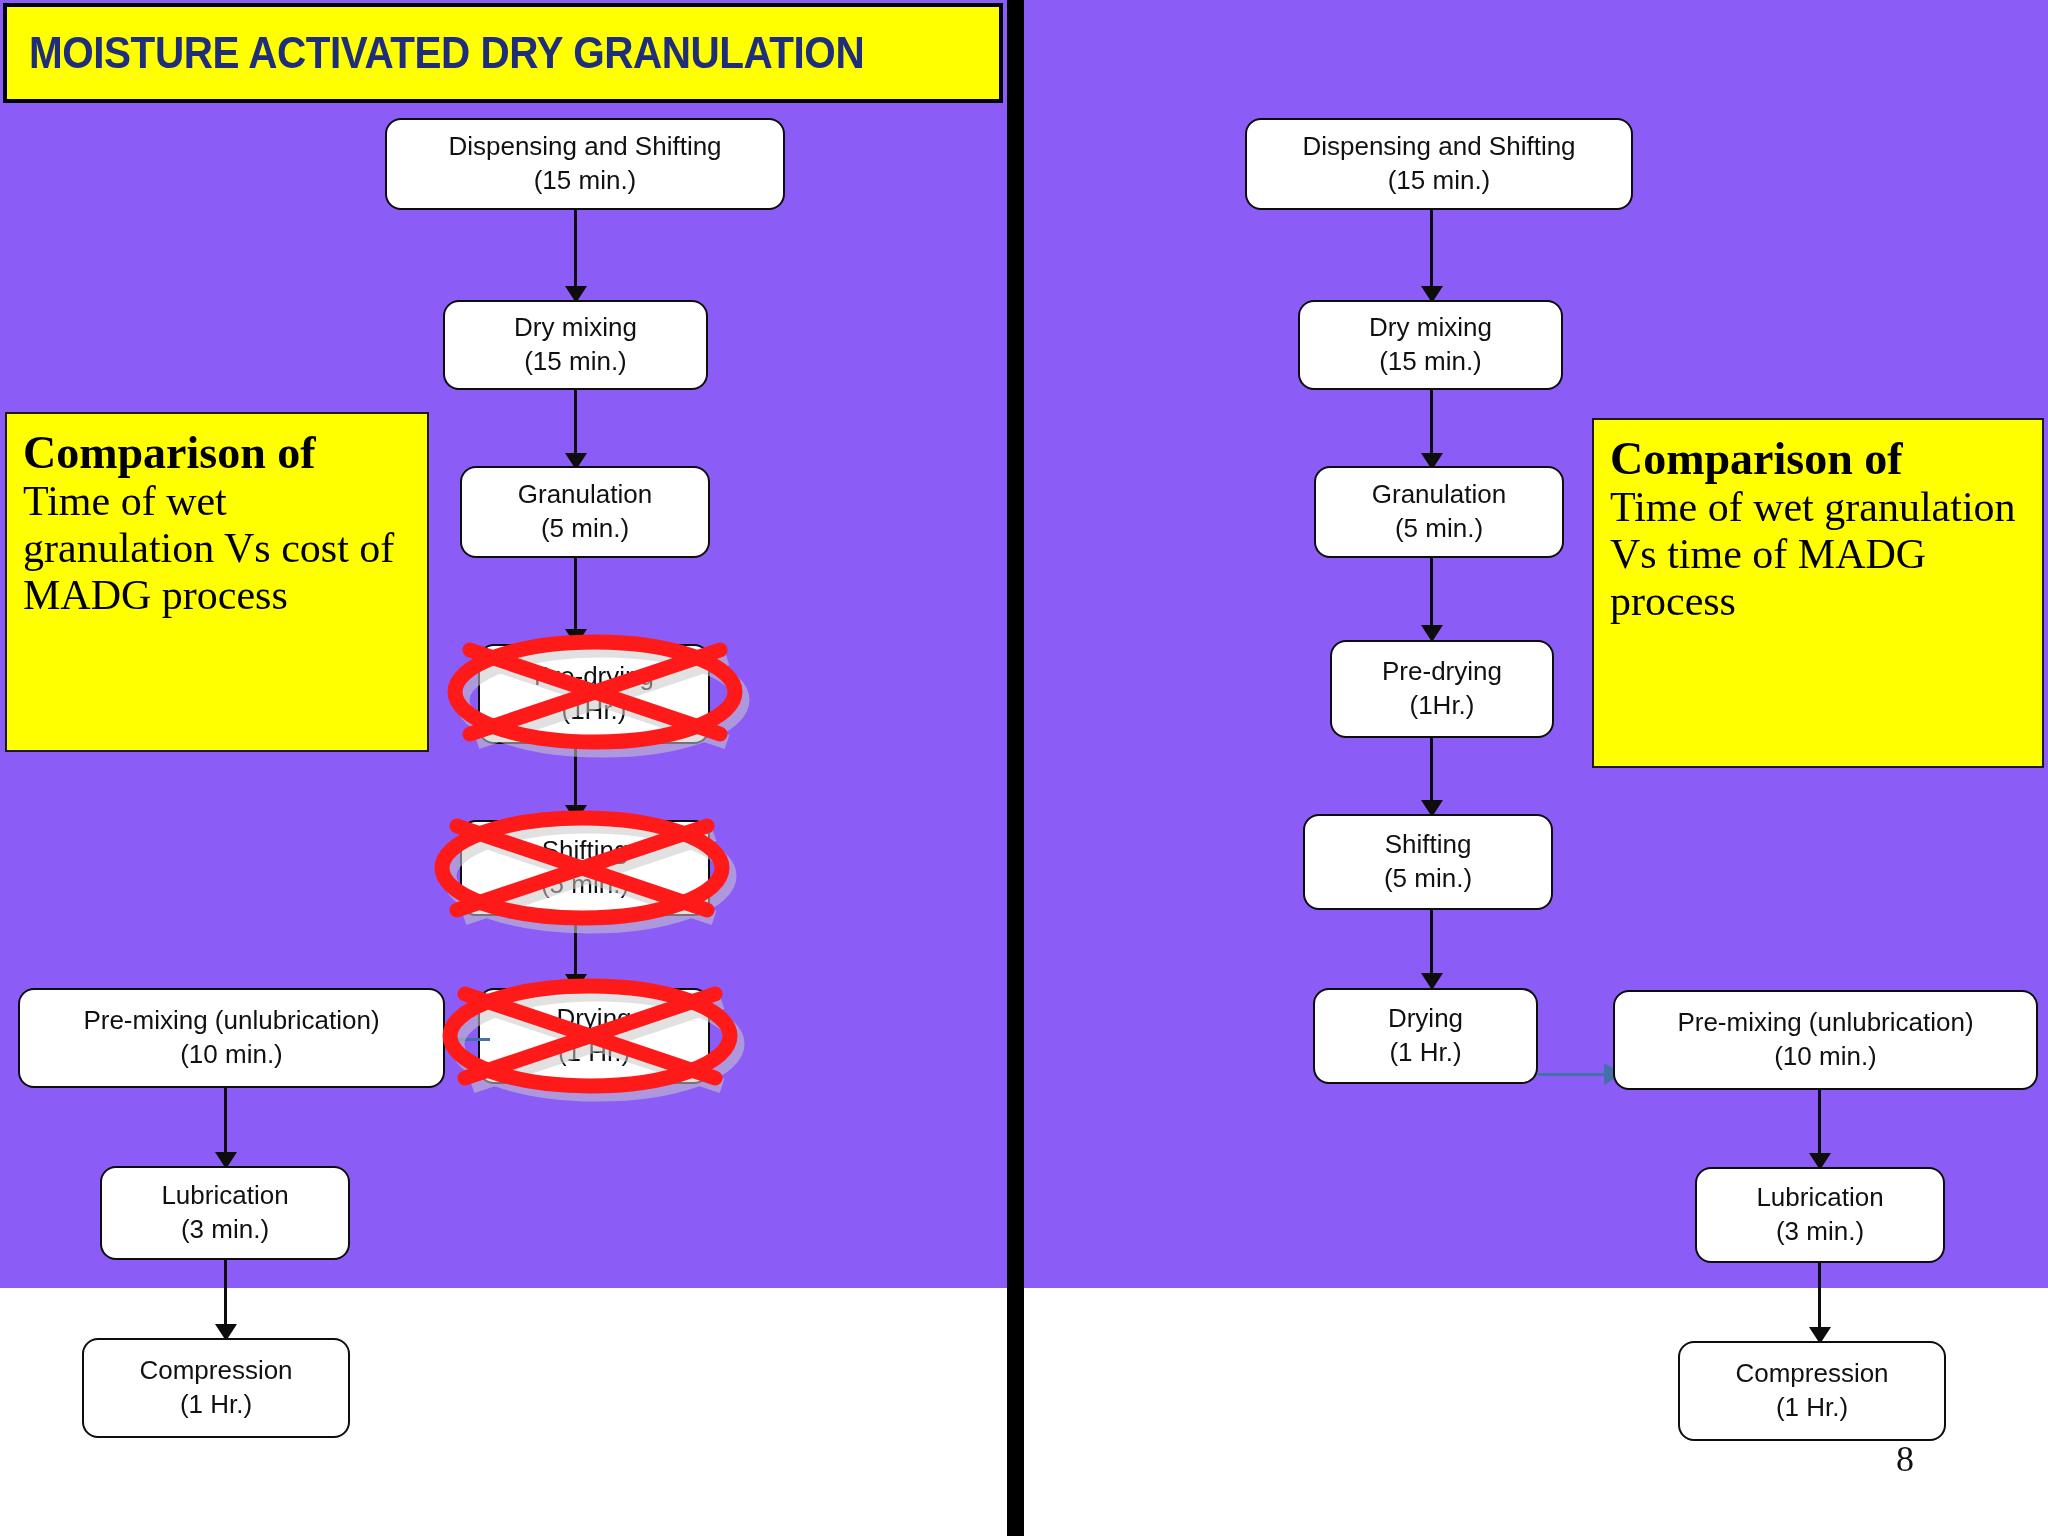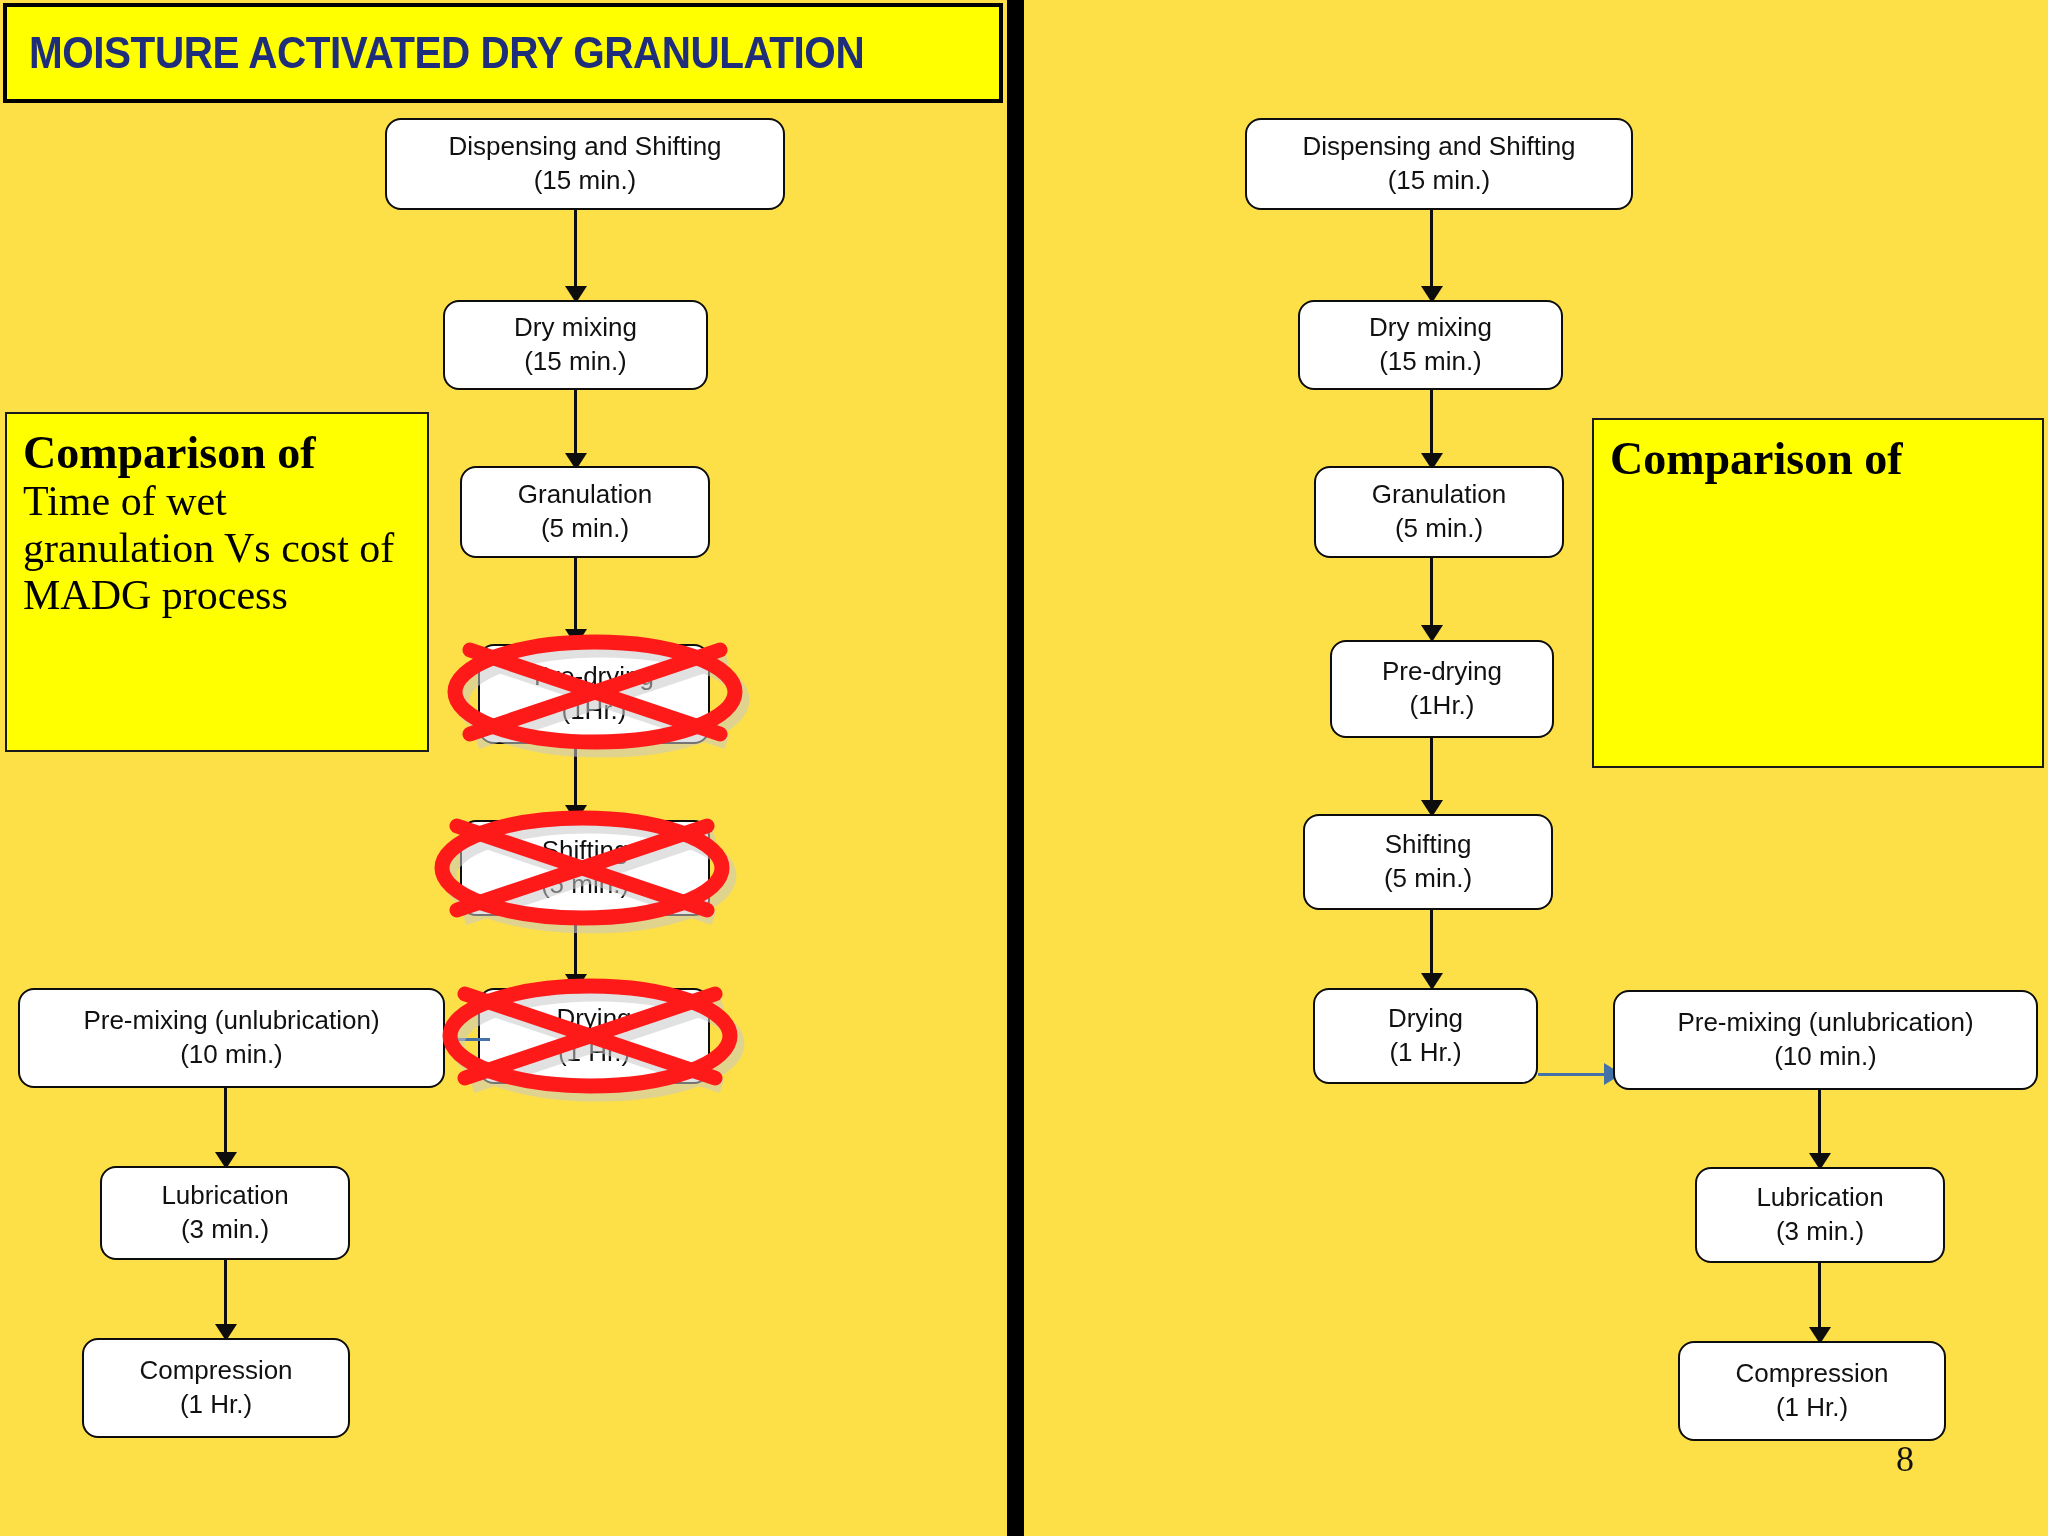--- a/index.html
+++ b/index.html
@@ -3,21 +3,21 @@
 <meta charset="utf-8">
 <style>
   html,body{margin:0;padding:0;}
   body{
     width:2048px;height:1536px;
     background:#ffffff;
     font-family:"Liberation Sans", sans-serif;
     overflow:hidden;
     position:relative;
   }
-  #slide{position:absolute;left:0;top:0;width:2048px;height:1536px;background:#fde047;}
+  #slide{position:absolute;left:0;top:0;width:2048px;height:1288px;background:#8b5cf6;}
 
   
   .hdr{
     position:absolute;
     background:#FFFF00;
     border:4px solid #000000;
     box-sizing:border-box;
     display:flex;align-items:center;
   }
   .hdr span{
@@ -284,17 +284,18 @@
   <div class="conn" style="left:1818px;top:1263px;height:72px;"></div>
   <div class="arrowhead" style="left:1809px;top:1327px;"></div>
 
   <div class="node" style="left:1678px;top:1341px;width:268px;height:100px;">
     <span class="l1">Compression</span>
     <span class="l2">(1 Hr.)</span>
   </div>
 
   <div class="callout" style="left:1592px;top:398px;width:452px;height:350px;">
     <span class="ttl">Comparison of</span>
+    <span class="body"> Time of wet granulation Vs time of MADG process</span>
   </div>
 
   <div id="pageno" style="left:1896px;top:1438px;">8</div>
 
 </div>
 
 </body></html>

